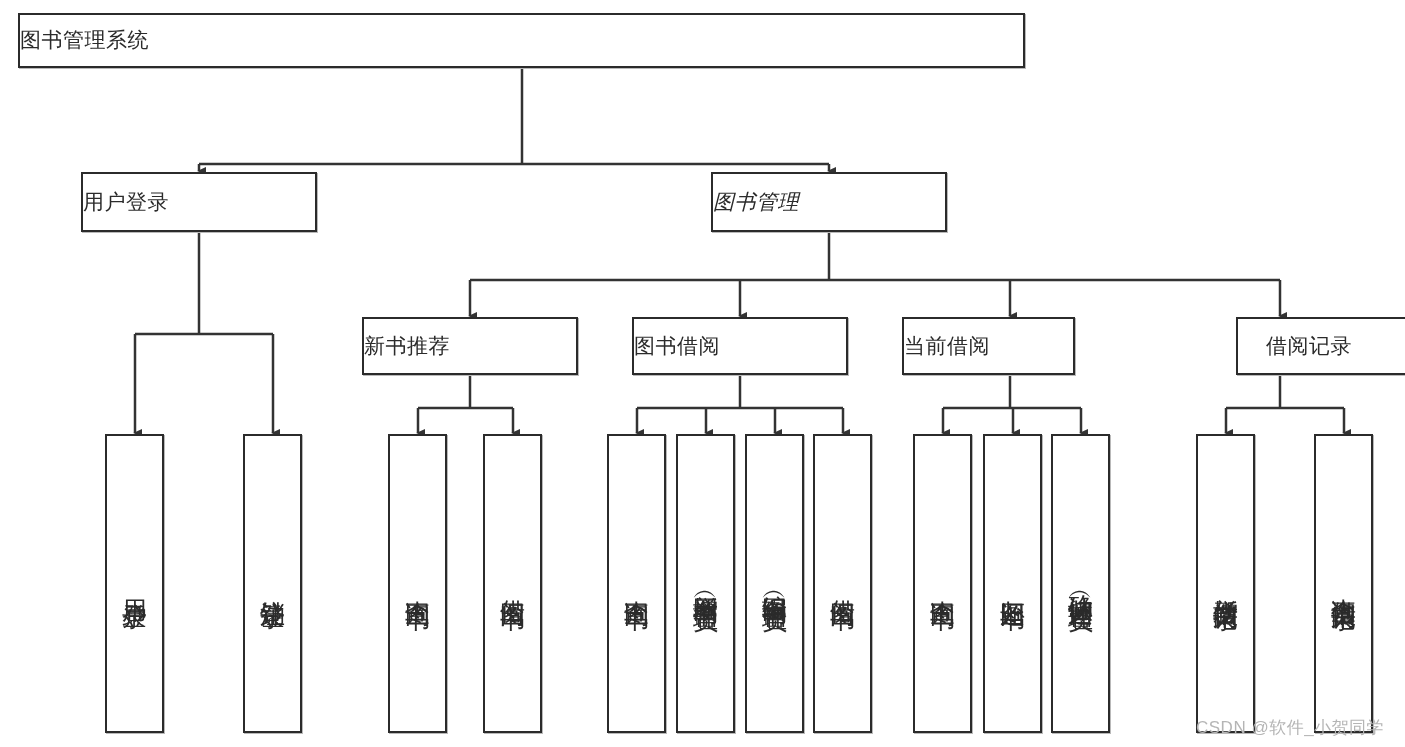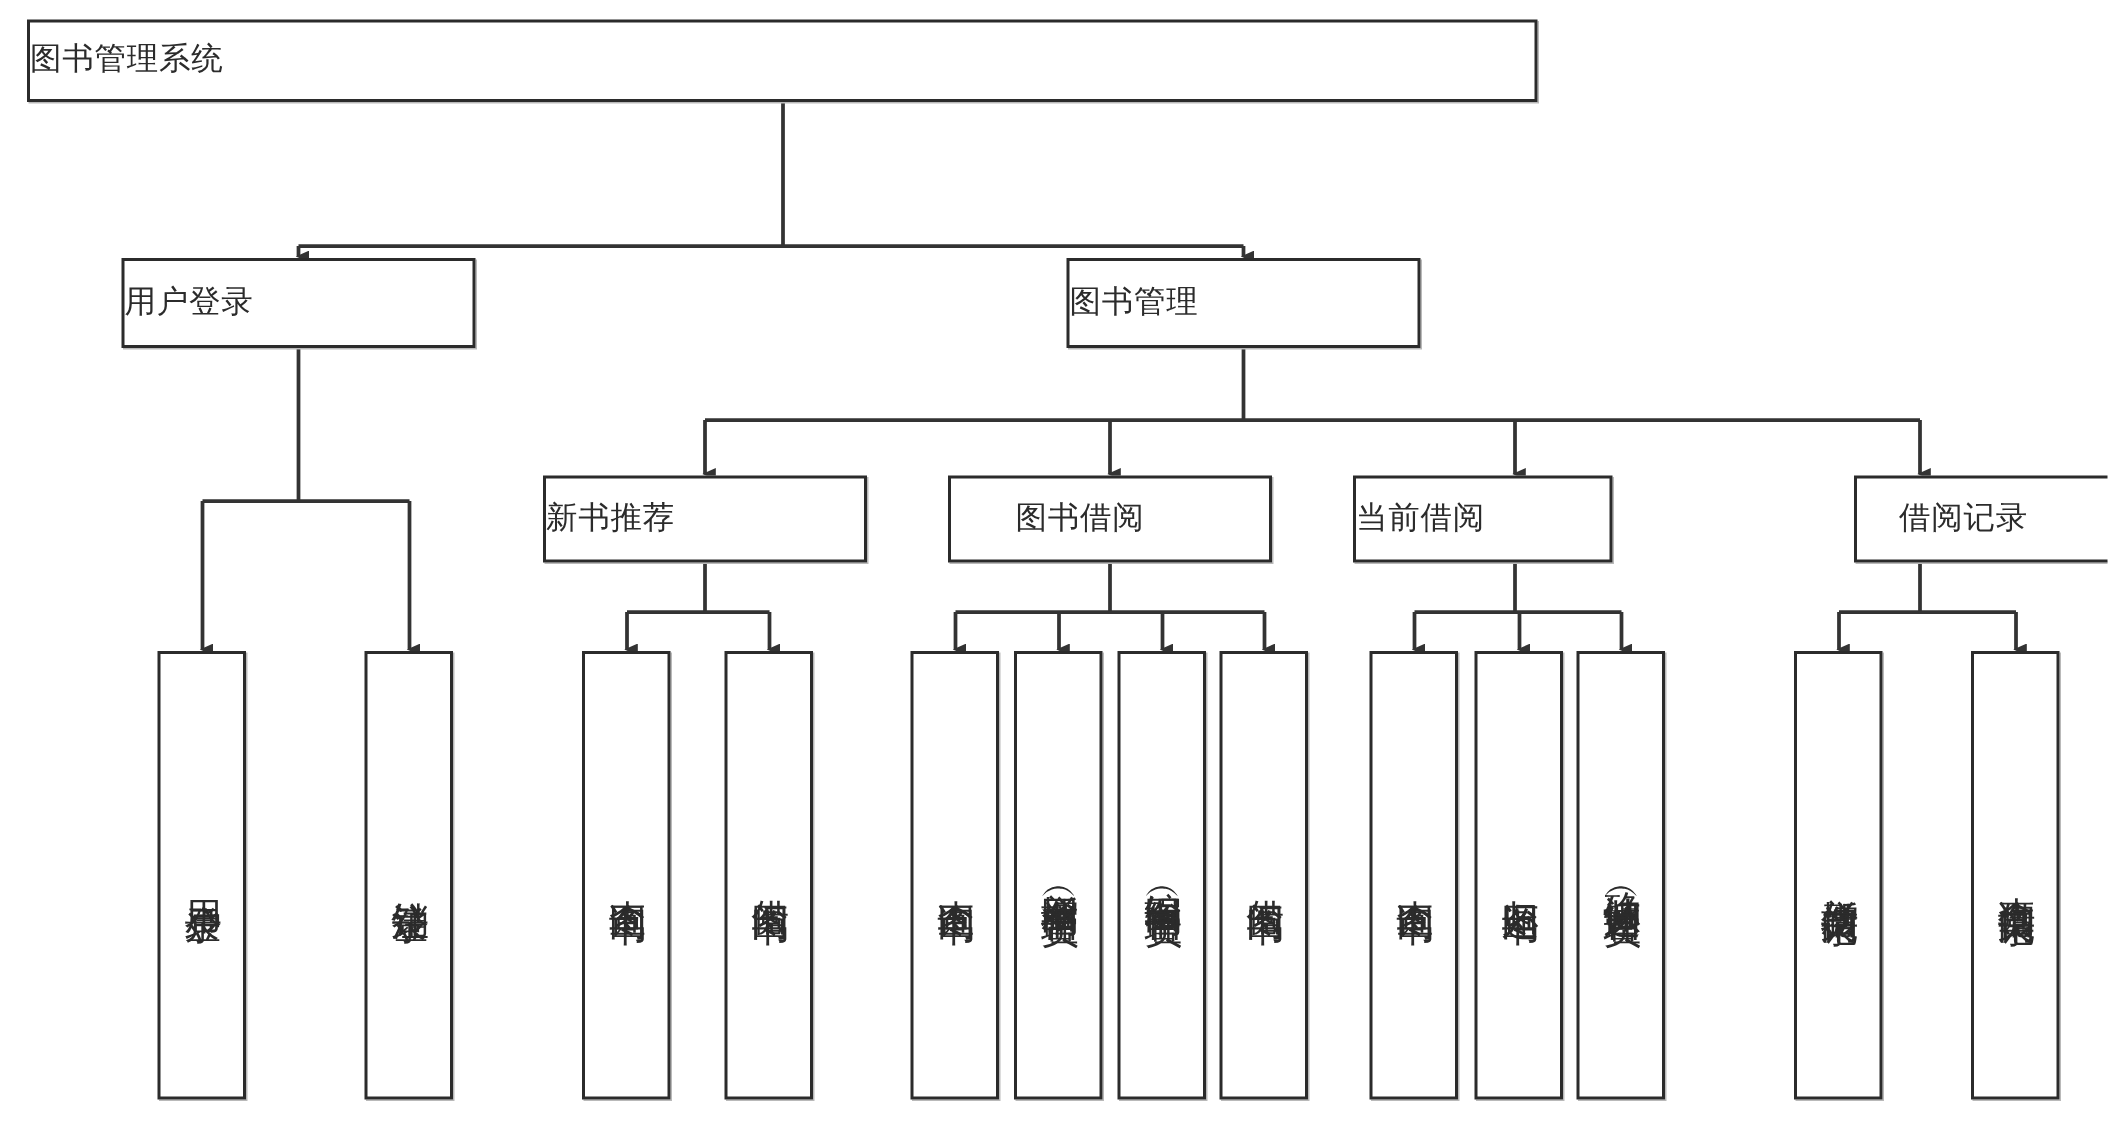--- a/index.html
+++ b/index.html
@@ -120,27 +120,27 @@
         <path d="M 1344 408 L 1344 433" fill="none" stroke="#333333" stroke-width="2.5" stroke-linecap="butt" marker-end="url(#arrowhead)"></path>
       </g>
   </svg>
   <div id="node-layer">
       <div class="node-box horizontal" style="left: 18px; top: 13px; width: 1007px; height: 55px;">
         <span class="node-label">图书管理系统</span>
       </div>
       <div class="node-box horizontal" style="left: 81px; top: 172px; width: 236px; height: 60px;">
         <span class="node-label">用户登录</span>
       </div>
-      <div class="node-box horizontal" style="left: 711px; top: 172px; width: 236px; height: 60px;">
+      <div class="node-box horizontal" style="left: 711px; top: 172px; width: 236px; height: 60px; font-style: italic;">
         <span class="node-label">图书管理</span>
       </div>
       <div class="node-box horizontal" style="left: 362px; top: 317px; width: 216px; height: 58px;">
         <span class="node-label">新书推荐</span>
       </div>
-      <div class="node-box horizontal" style="left: 632px; top: 317px; width: 216px; height: 58px; padding-left: 43px;">
+      <div class="node-box horizontal" style="left: 632px; top: 317px; width: 216px; height: 58px;">
         <span class="node-label">图书借阅</span>
       </div>
       <div class="node-box horizontal" style="left: 902px; top: 317px; width: 173px; height: 58px;">
         <span class="node-label">当前借阅</span>
       </div>
       <div class="node-box horizontal" style="left: 1236px; top: 317px; width: 251px; height: 58px; padding-left: 28px;">
         <span class="node-label">借阅记录</span>
       </div>
       <div class="node-box vertical" style="left: 105px; top: 434px; width: 59px; height: 299px;">
         <span class="node-label">用户登录</span>
@@ -175,13 +175,14 @@
       <div class="node-box vertical" style="left: 1051px; top: 434px; width: 59px; height: 299px;">
         <span class="node-label">确认归还（管理员）</span>
       </div>
       <div class="node-box vertical" style="left: 1196px; top: 434px; width: 59px; height: 299px;">
         <span class="node-label">新增借阅记录</span>
       </div>
       <div class="node-box vertical" style="left: 1314px; top: 434px; width: 59px; height: 299px;">
         <span class="node-label">查询借阅记录</span>
       </div>
     </div>
+  <div class="watermark" style="left: 1196px; top: 716px;">CSDN @软件_小贺同学</div>
 </div>
 
 </body></html>

